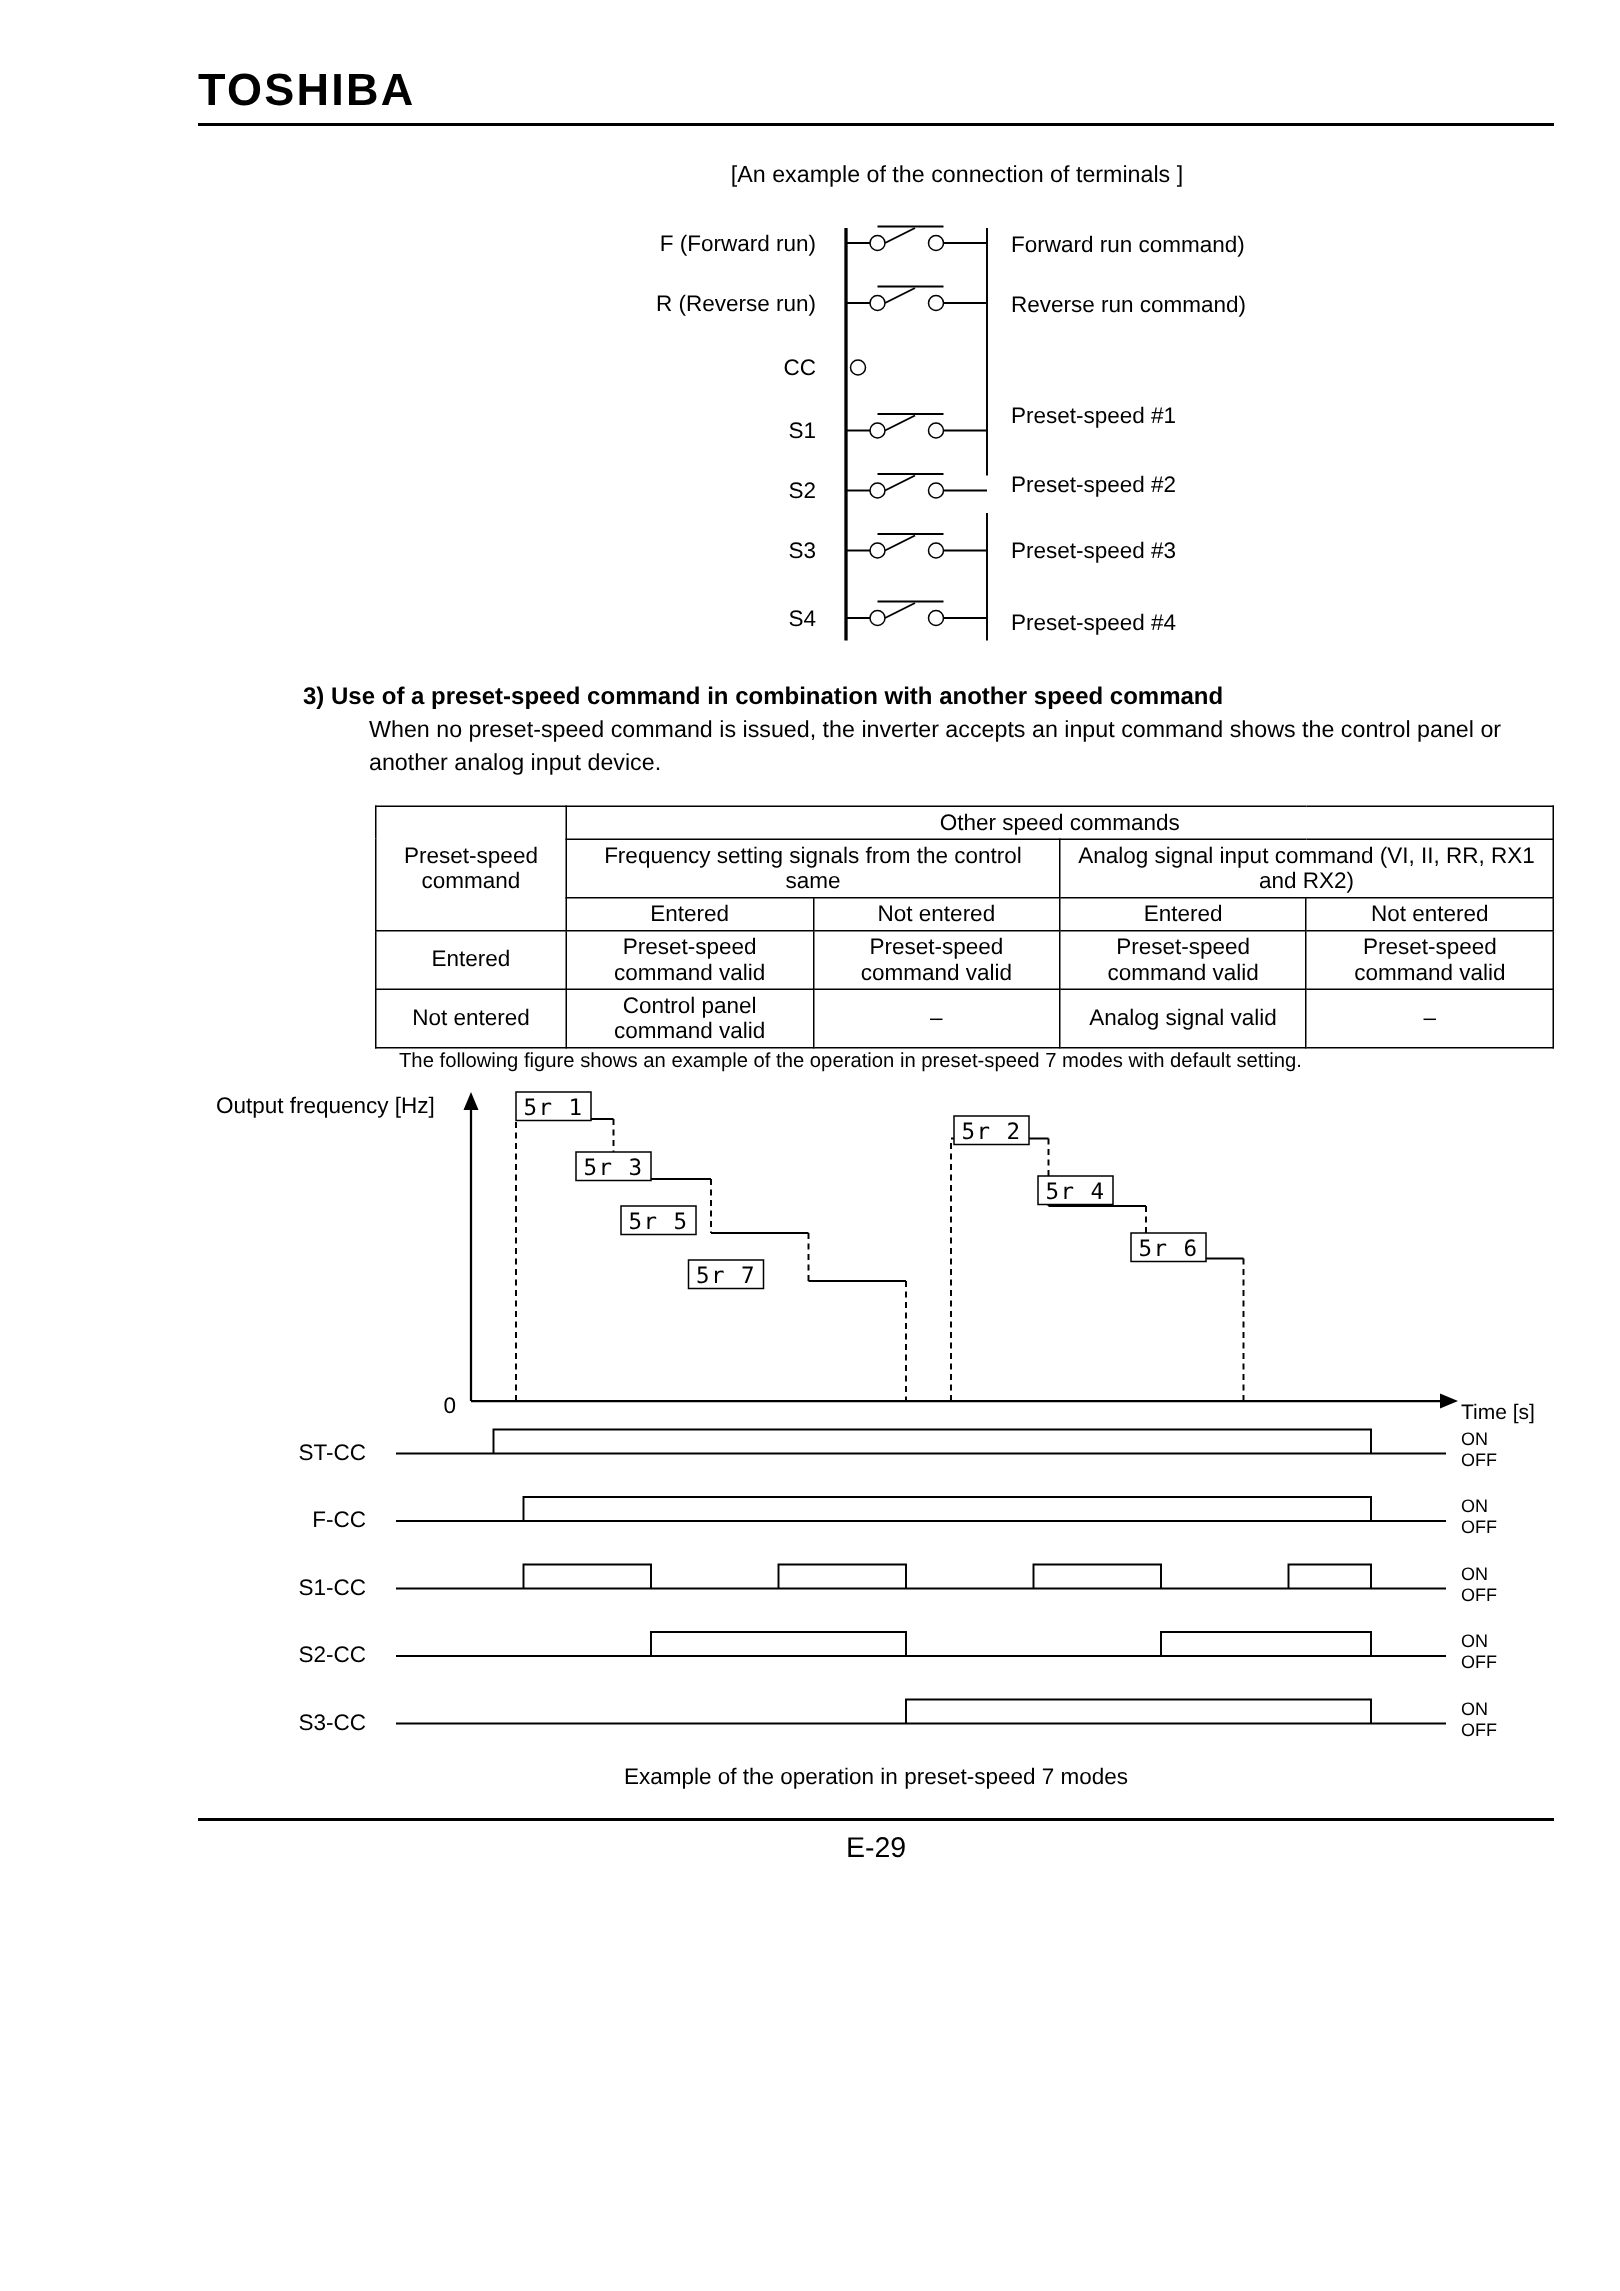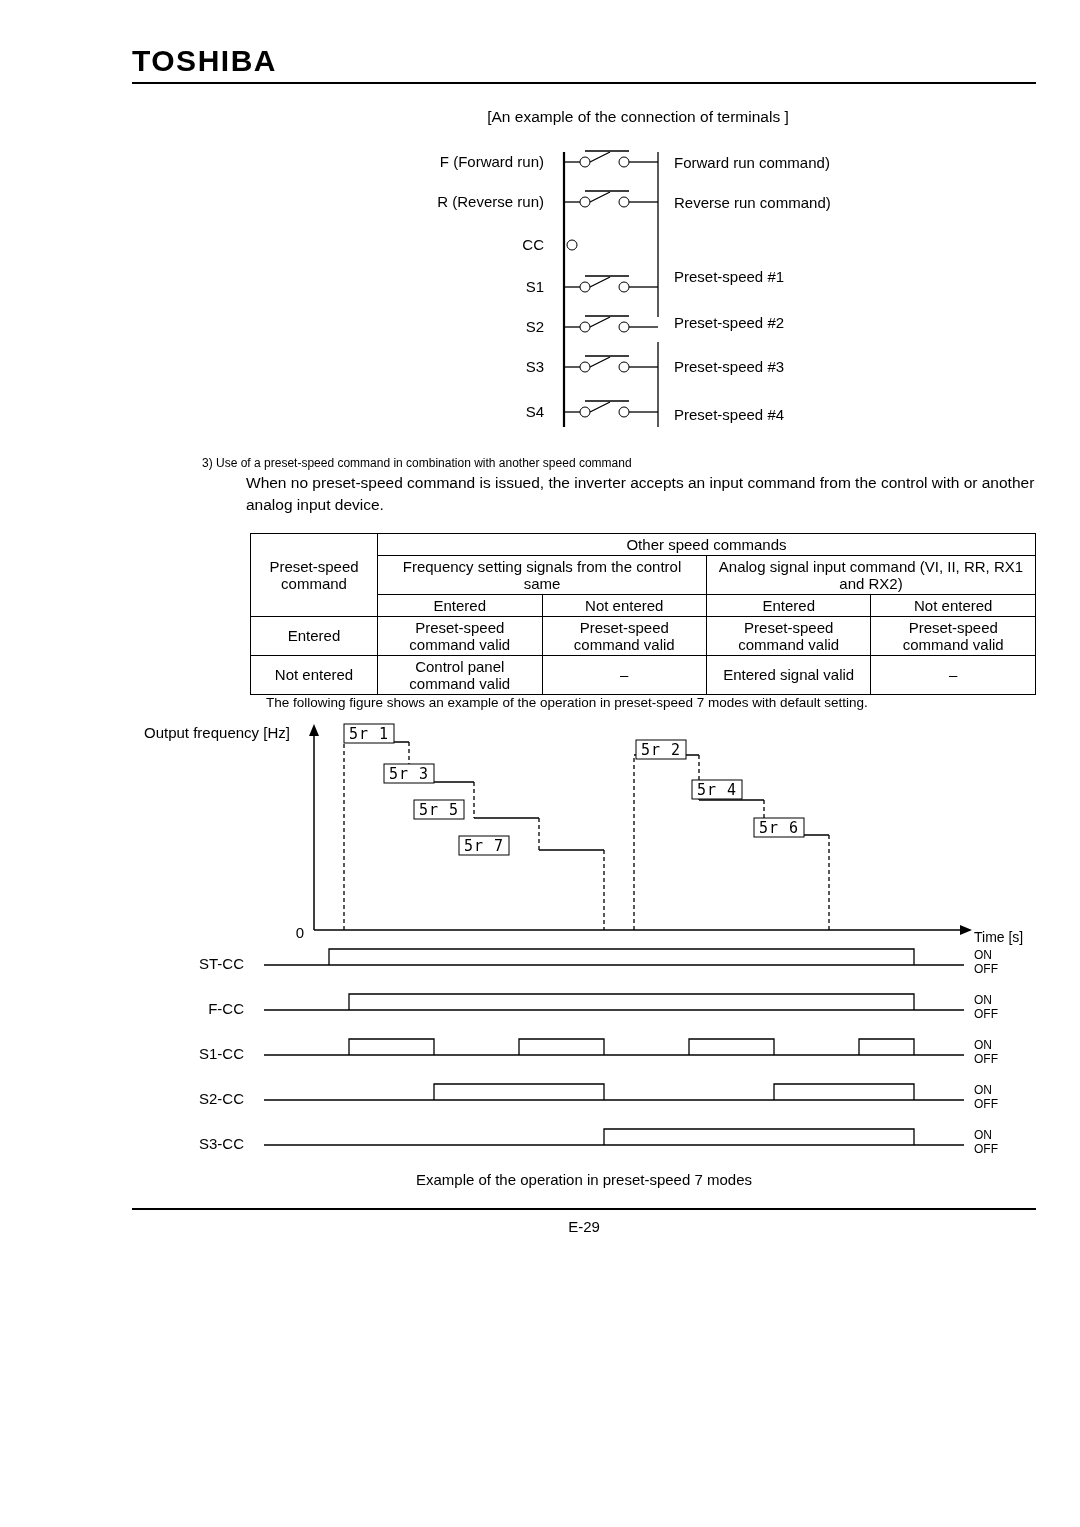--- a/index.html
+++ b/index.html
@@ -5,32 +5,32 @@
   html,body{margin:0;padding:0;background:#fff;color:#000;
     font-family:Arial,Helvetica,sans-serif;font-size:15.5px;}
   .page{width:1080px;height:1527px;position:relative;box-sizing:border-box;
     padding:44px 88px 31px 88px;margin-left:44px;}
   .brand{font-family:Arial,Helvetica,sans-serif;font-weight:900;
     font-size:30px;letter-spacing:1.5px;}
   .rule{border:0;border-top:2.5px solid #000;margin:4px 0 24px 0;}
   .rule-bottom{border:0;border-top:2px solid #000;margin-top:18px;}
   .caption{margin-left:108px;font-size:15.5px;text-align:center;}
   .term-svg{display:block;margin:6px auto 24px auto;}
-  .sec-head{margin:22px 0 2px 70px;font-weight:normal;font-size:12px;
+  .sec-head{margin:22px 0 2px 70px;font-weight:bold;font-size:16px;
     text-indent:-26px;padding-left:26px;}
   .sec-body{margin:0 0 16px 114px;font-size:15.5px;line-height:1.45;}
   .tblwrap{margin-left:118px;}
   table.pst{border-collapse:collapse;font-size:15px;}
   table.pst td,table.pst th{border:1px solid #000;padding:2px 8px;
     text-align:center;vertical-align:middle;font-weight:normal;}
   .note{margin:6px 0 6px 118px;text-indent:-16px;padding-left:16px;
     font-size:15.5px;line-height:1.4;}
   .note2{margin:0 0 10px 134px;font-size:13.5px;}
   .timing-svg{display:block;margin:2px auto 0 auto;}
-  .pgnum{text-align:center;font-size:15px;margin-top:6px;}
+  .pgnum{text-align:center;font-size:19px;margin-top:6px;}
   .seg{font-family:"DejaVu Sans Mono","Courier New",monospace;
     letter-spacing:1px;}
 </style>
 </head>
 <body>
 
 <div class="page">
   <div class="brand">TOSHIBA</div>
   <hr class="rule">
 
@@ -110,21 +110,21 @@
       <circle cx="390" cy="280" r="5" fill="none" stroke="#000"></circle>
       <line x1="395" y1="280" x2="424" y2="280" stroke="#000" stroke-width="1.3"></line>
     </g>
     <text id="t6r" x="440" y="288" font-size="15">Preset-speed #4</text>
   </svg>
 
   <div class="sec-head">
     <span>3)</span>
     <span>Use of a preset-speed command in combination with another speed command</span>
   </div>
-  <div class="sec-body">When no preset-speed command is issued, the inverter accepts an input command from the control with or another analog input device.</div>
+  <div class="sec-body">When no preset-speed command is issued, the inverter accepts an input command shows the control panel or another analog input device.</div>
 
   <div class="tblwrap">
     <table class="pst">
       <tbody>
           <tr>
         <td rowspan="3" style="width:110px">Preset-speed command</td>
         <td colspan="4">Other speed commands</td>
       </tr>
       <tr>
         <td colspan="2" style="width:260px">Frequency setting signals from the control same</td>
@@ -140,21 +140,21 @@
         <td>Entered</td>
         <td>Preset-speed command valid</td>
         <td>Preset-speed command valid</td>
         <td>Preset-speed command valid</td>
         <td>Preset-speed command valid</td>
       </tr>
       <tr>
         <td>Not entered</td>
         <td>Control panel command valid</td>
         <td>–</td>
-        <td>Entered signal valid</td>
+        <td>Analog signal valid</td>
         <td>–</td>
       </tr>
     </tbody>
       </table>
   </div>
 
   <div class="note2">The following figure shows an example of the operation in preset-speed 7 modes with default setting.</div>
 
   <svg class="timing-svg" width="900" height="470" viewBox="0 0 900 470">
 

